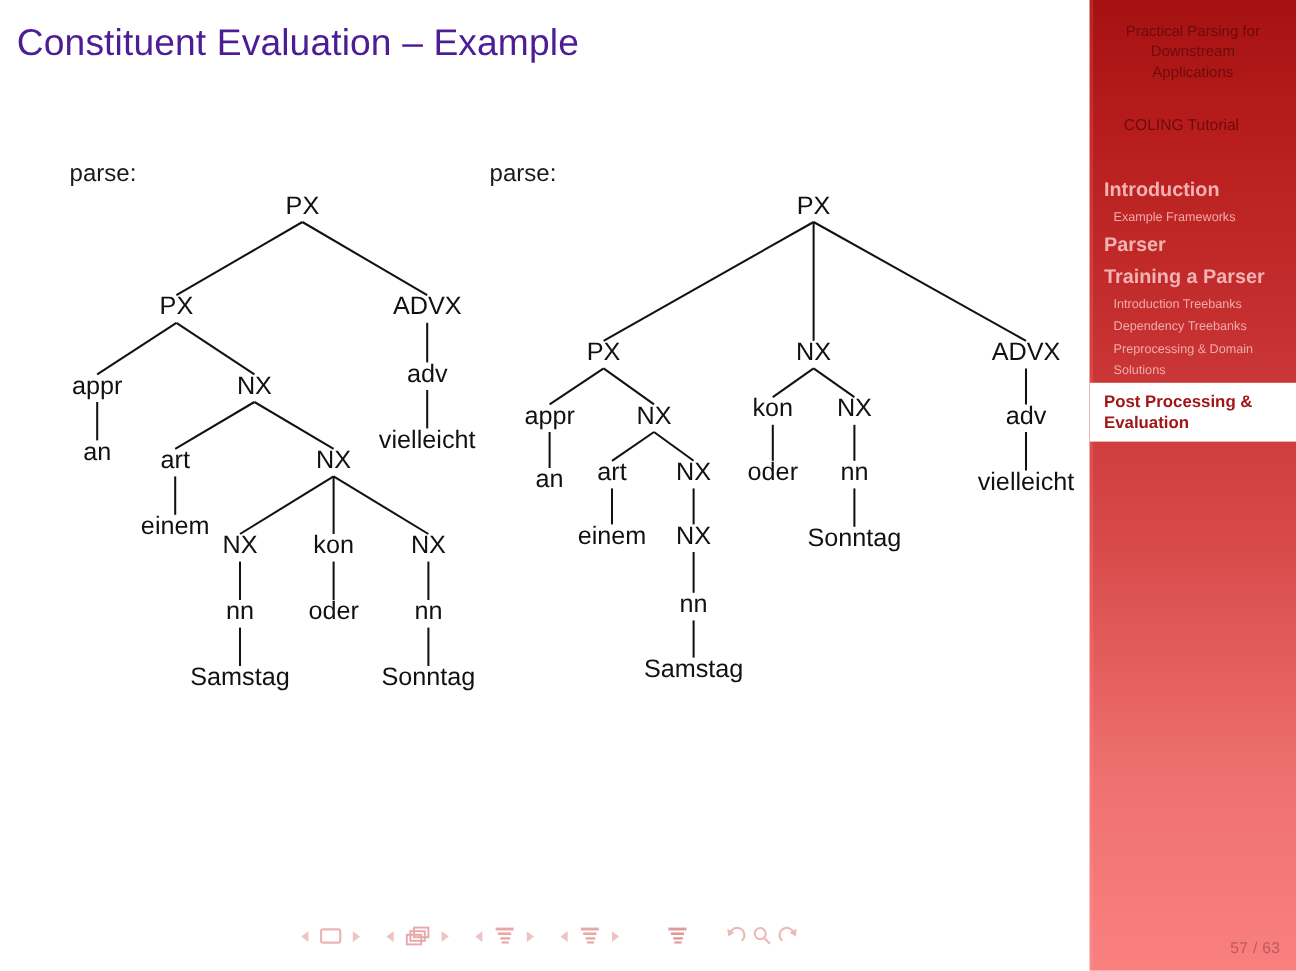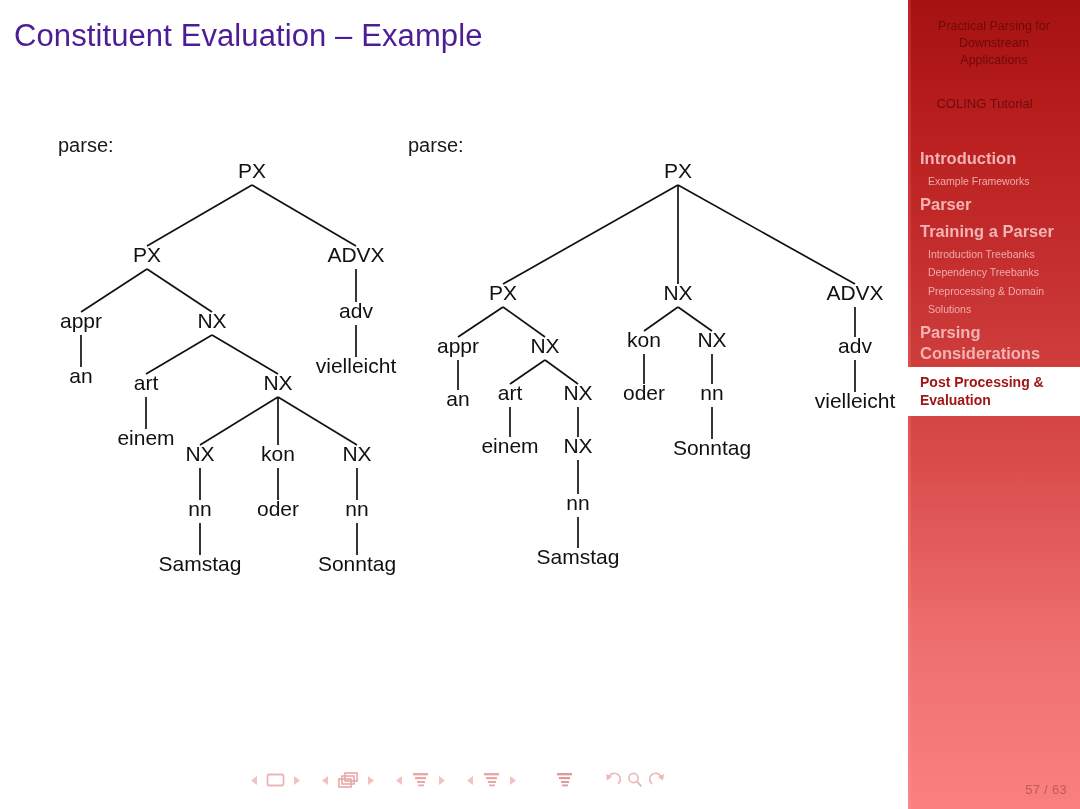--- a/index.html
+++ b/index.html
@@ -385,20 +385,19 @@
 
     <div id="nav-list">
         <div class="nav-section">Introduction</div>
         <div class="nav-sub">Example Frameworks</div>
         <div class="nav-section">Parser</div>
         <div class="nav-section">Training a Parser</div>
         <div class="nav-sub">Introduction Treebanks</div>
         <div class="nav-sub">Dependency Treebanks</div>
         <div class="nav-sub">Preprocessing &amp; Domain</div>
         <div class="nav-sub">Solutions</div>
-        <div class="nav-section">Parsing Considerations</div>
         <div class="nav-section current">Post Processing &amp; Evaluation</div>
       </div>
 
     <div id="page-number">57 / 63</div>
   </div>
 
 </div>
 
 </body></html>

